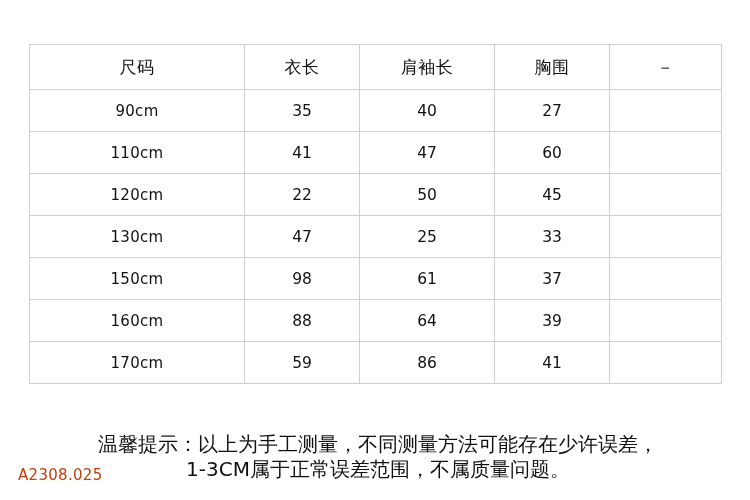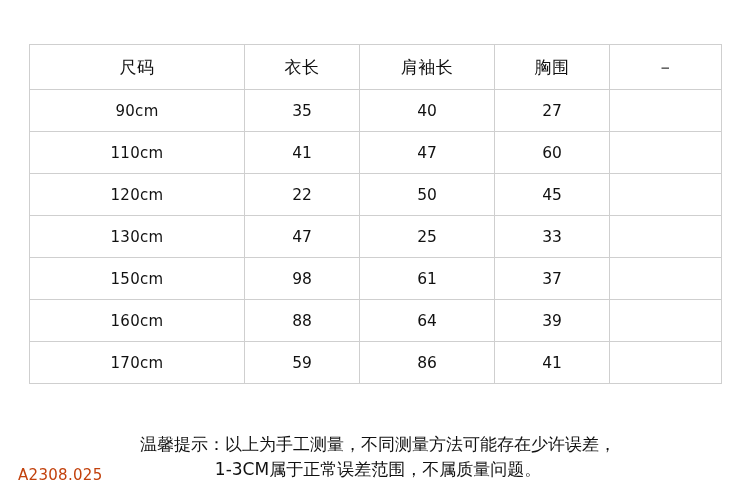--- a/index.html
+++ b/index.html
@@ -58,21 +58,21 @@
   table.size-table tbody td.size-cell {
     font-size: 15px;
     letter-spacing: 0.3px;
   }
   .note {
     position: absolute;
     left: 0;
     top: 432px;
     width: 750px;
     text-align: center;
-    font-size: 17px;
+    font-size: 20px;
     line-height: 25px;
     color: #111111;
   }
   .note .line {
     display: block;
     white-space: nowrap;
   }
   .note .line.l1 { padding-left: 6px; }
   .note .line.l2 { padding-left: 6px; }
   .code {

